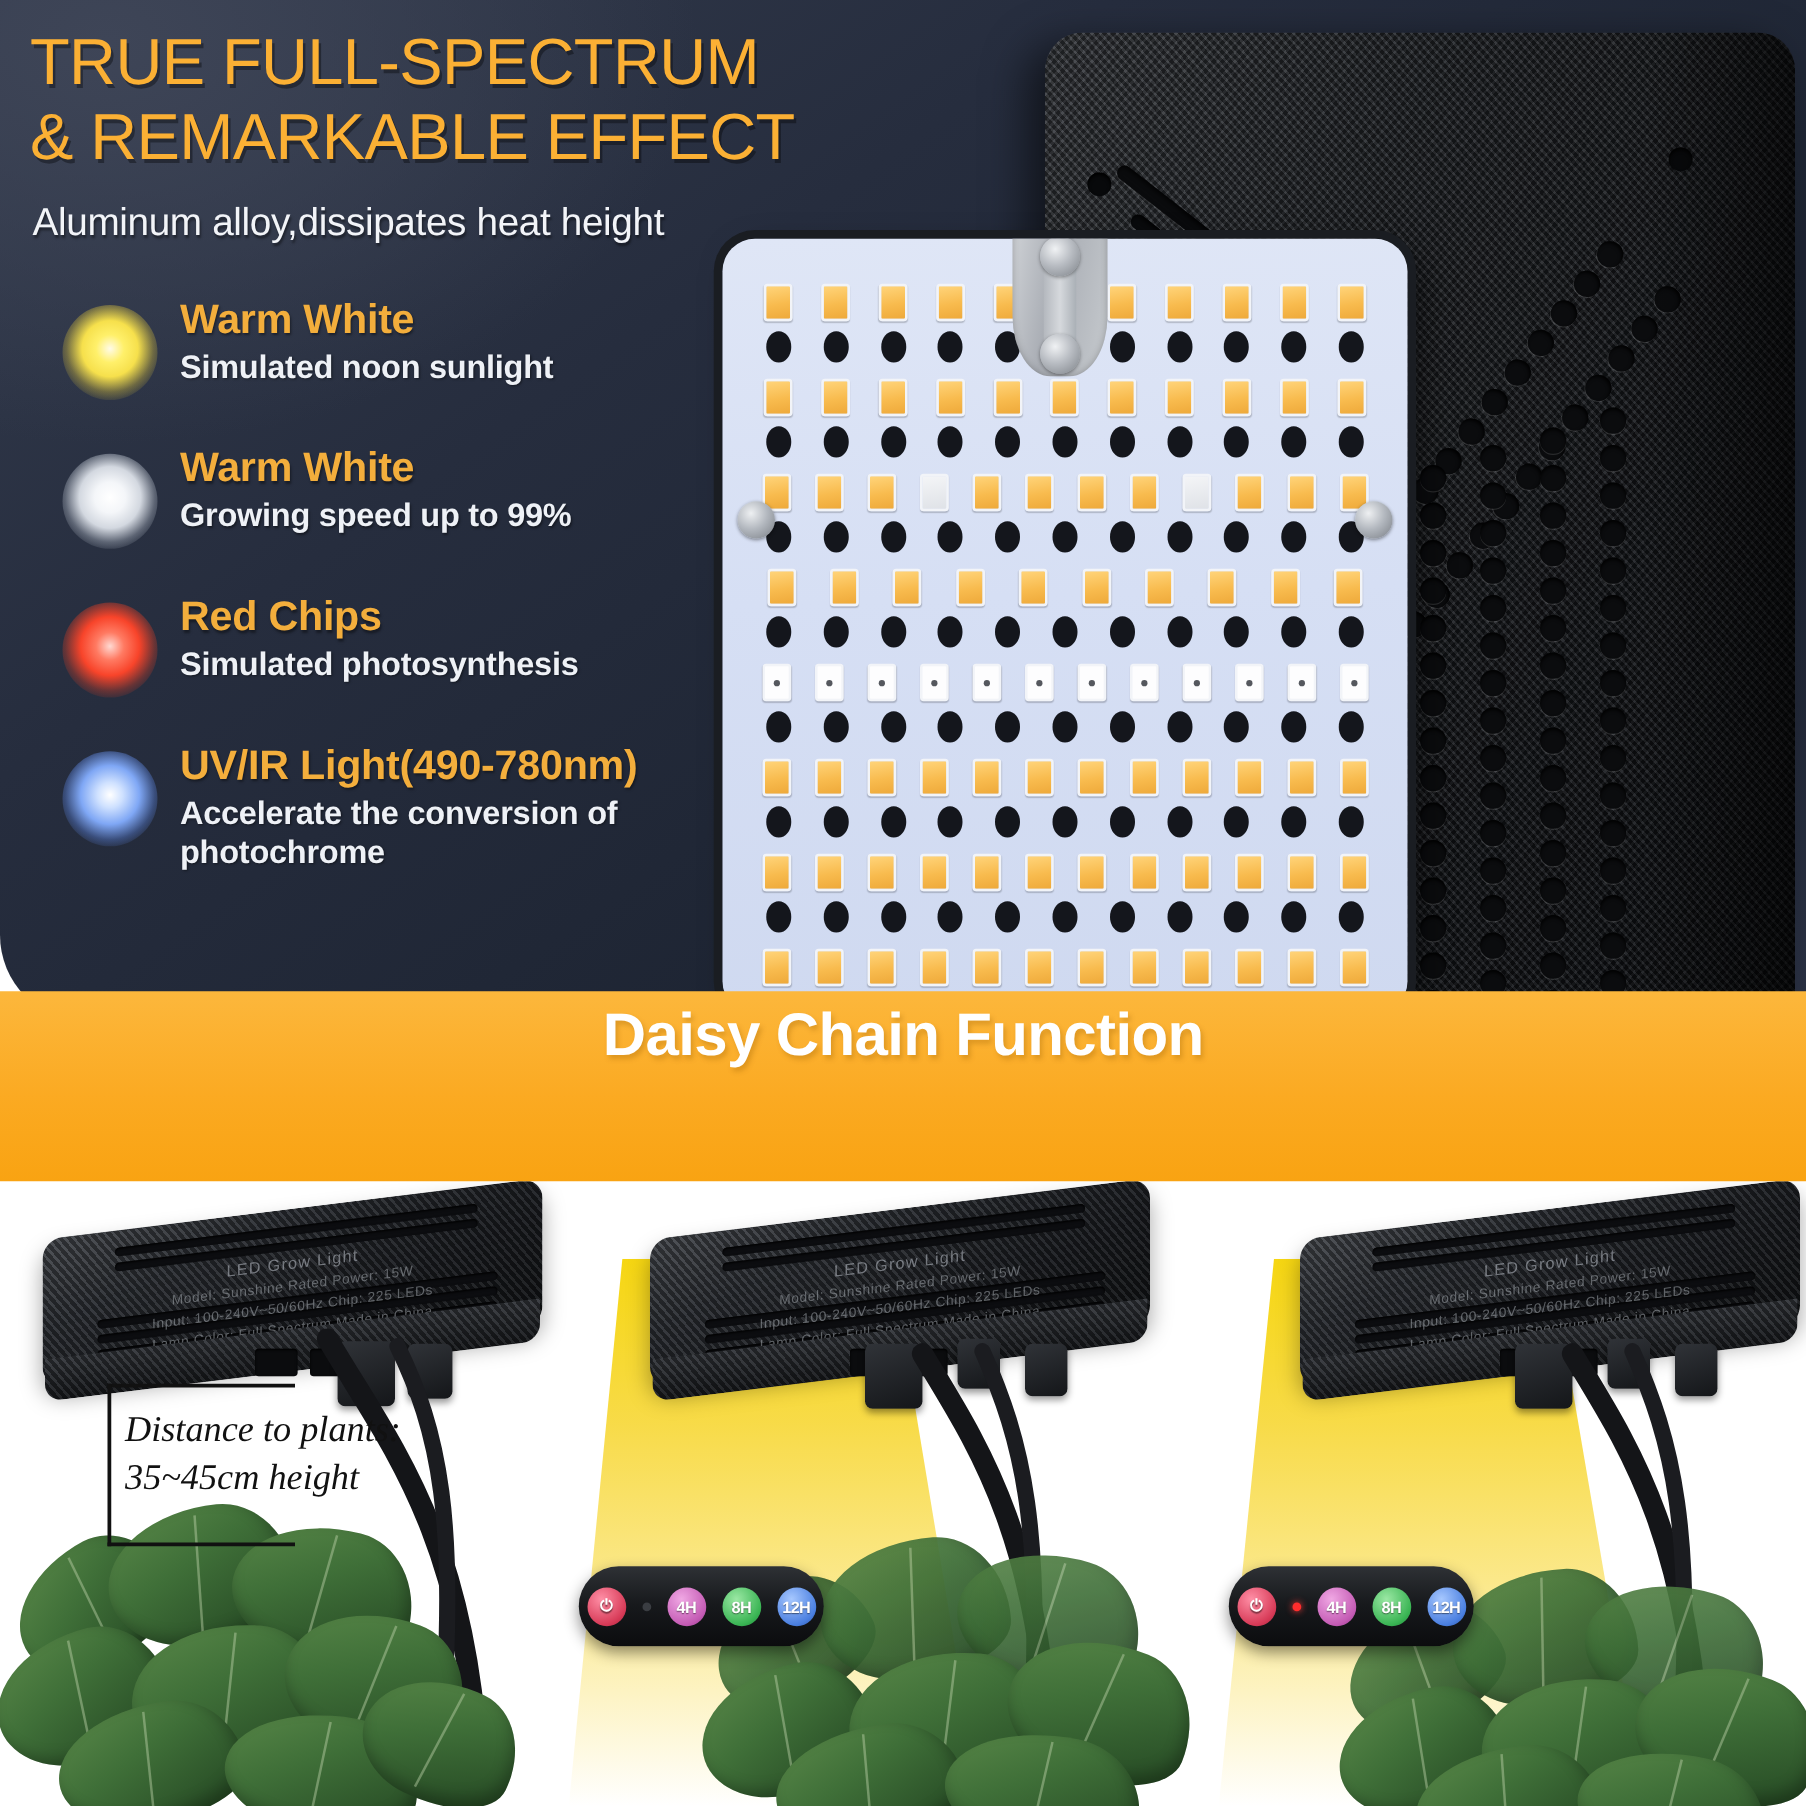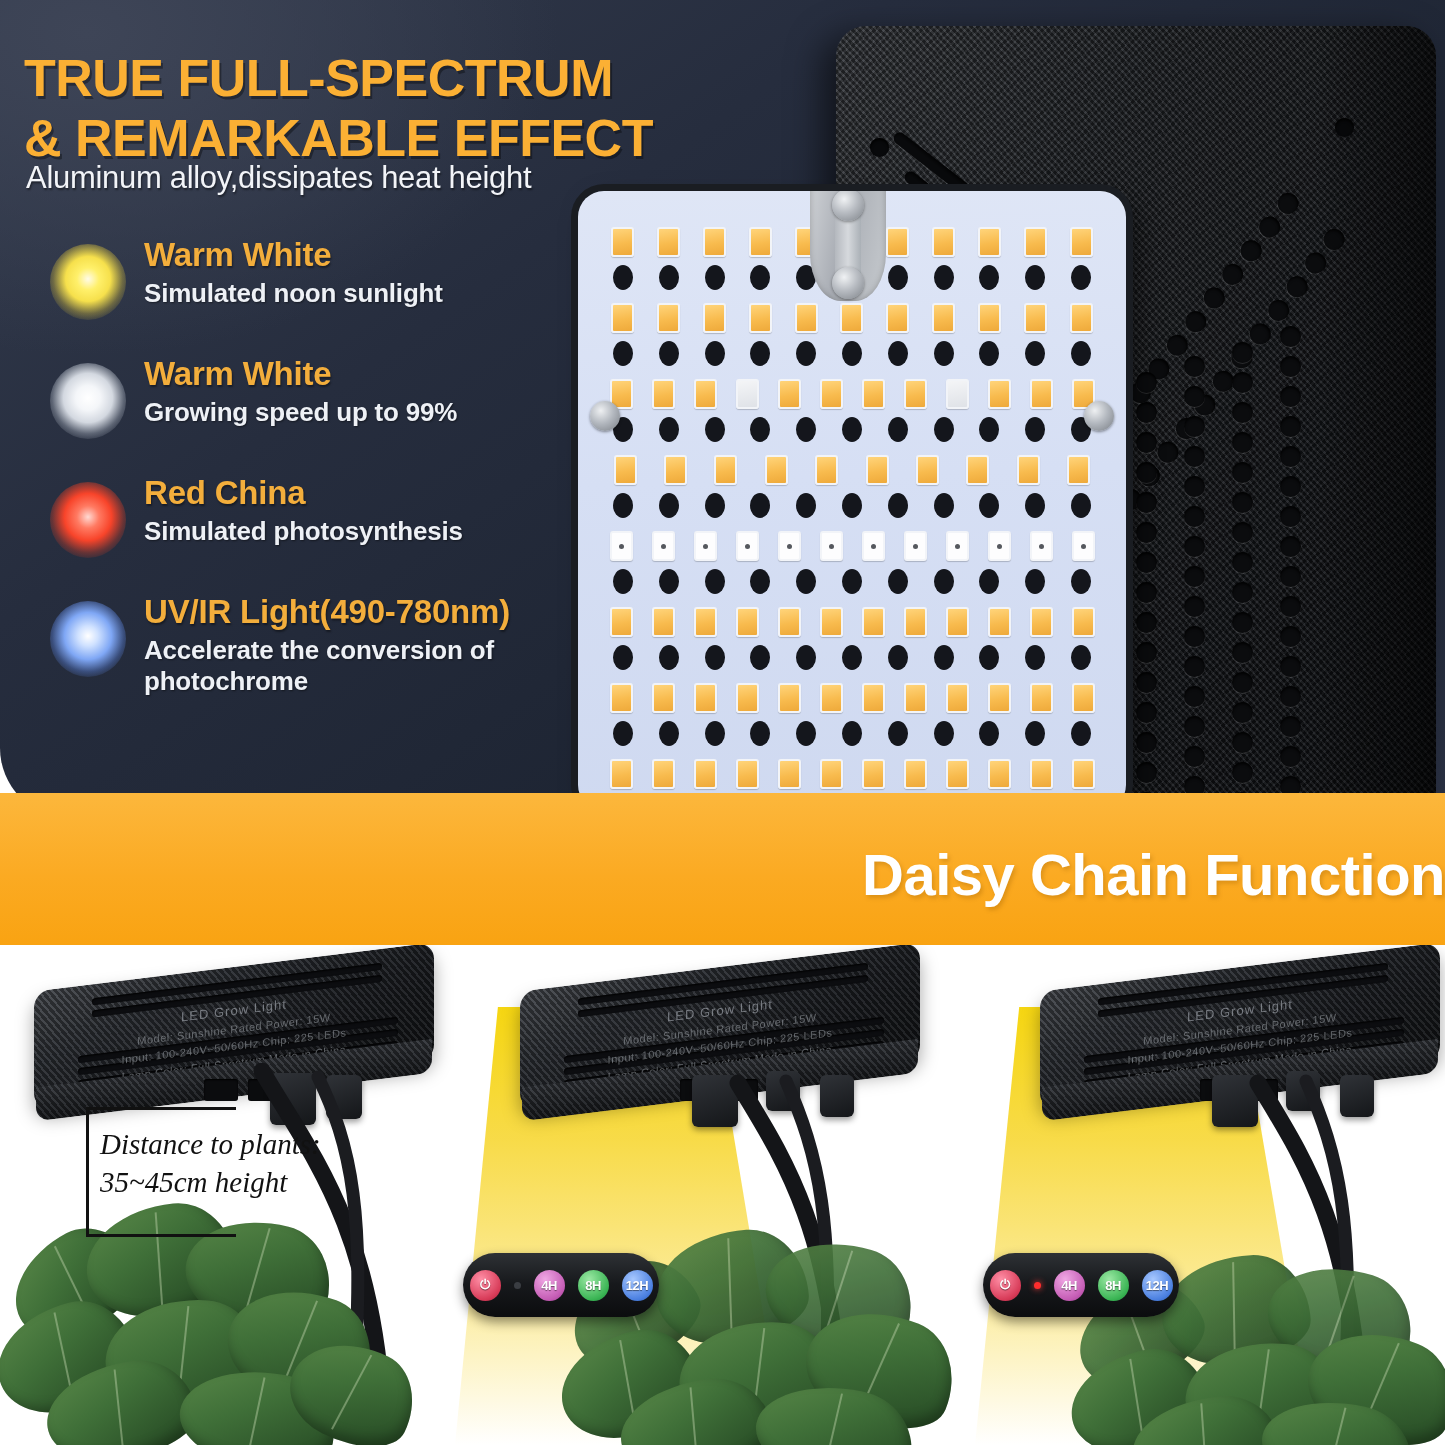--- a/index.html
+++ b/index.html
@@ -12,24 +12,23 @@
     background:
       radial-gradient(ellipse 760px 520px at 6% 4%, #3e4557 0%, rgba(62,69,87,0) 62%),
       radial-gradient(ellipse 700px 700px at 98% 96%, #2c3346 0%, rgba(44,51,70,0) 60%),
       linear-gradient(145deg,#333b4d 0%,#262d3e 34%,#1d2432 70%,#191f2b 100%);
     border-bottom-left-radius:70px;
     overflow:hidden;
   }
 
   .headline{
     position:absolute;left:24px;top:20px;width:730px;
-    font-weight:bold;font-size:52px;line-height:1.16;letter-spacing:-0.5px;
+    font-weight:normal;font-size:52px;line-height:1.16;letter-spacing:-0.5px;
     color:#fbb034;
     text-shadow:2px 3px 0 rgba(0,0,0,.35);
-    margin-top:28px;
   }
   .headline .l2{display:block;}
   .subhead{
     position:absolute;left:26px;top:160px;width:720px;
     font-size:31px;color:#f2f4f8;font-weight:500;letter-spacing:-0.3px;
     text-shadow:1px 2px 2px rgba(0,0,0,.45);
   }
 
   
   .features{position:absolute;left:46px;top:232px;width:560px;}
@@ -106,24 +105,23 @@
   .vent-dots i{display:block;width:21px;height:21px;border-radius:50%;background:#0b0c0e;box-shadow:inset 0 2px 3px rgba(0,0,0,.9),0 1px 0 rgba(255,255,255,.13);}
   .corner-hole{position:absolute;width:19px;height:19px;border-radius:50%;background:#08090b;box-shadow:inset 0 2px 3px #000;}
 
   
   .banner{
     position:absolute;left:0;top:793px;width:1445px;height:152px;
     background:linear-gradient(180deg,#fcb73c 0%,#fbaa22 55%,#f9a312 100%);
     z-index:5;
   }
   .banner .btitle{
-    position:absolute;left:0;right:0;top:8px;text-align:right;
-    font-size:58px;font-weight:bold;color:#ffffff;letter-spacing:-0.5px;
+    position:absolute;left:0;right:0;top:8px;text-align:center;
+    font-size:48px;font-weight:bold;color:#ffffff;letter-spacing:-0.5px;
     text-shadow:2px 3px 4px rgba(150,90,0,.30);
-    margin-top:40px;
   }
   .banner .bsub{
     position:absolute;left:0;right:0;top:88px;text-align:center;
     font-size:33px;font-weight:500;color:#ffffff;letter-spacing:-0.2px;
     text-shadow:1px 2px 3px rgba(150,90,0,.28);
   }
 
   
   .scene{position:absolute;left:0;top:945px;width:1445px;height:500px;background:#ffffff;overflow:hidden;}
 
@@ -219,21 +217,21 @@
         <span class="ftitle">Warm White</span>
         <span class="fdesc">Simulated noon sunlight</span>
       </div>
       <div class="feat">
         <span class="dot dot-cold"></span>
         <span class="ftitle">Warm White</span>
         <span class="fdesc">Growing speed up to 99%</span>
       </div>
       <div class="feat">
         <span class="dot dot-red"></span>
-        <span class="ftitle">Red China</span>
+        <span class="ftitle">Red Chips</span>
         <span class="fdesc">Simulated photosynthesis</span>
       </div>
       <div class="feat">
         <span class="dot dot-blue"></span>
         <span class="ftitle">UV/IR Light(490-780nm)</span>
         <span class="fdesc">Accelerate the conversion of photochrome</span>
       </div>
     </div>
 
     <div class="back-lamp">

